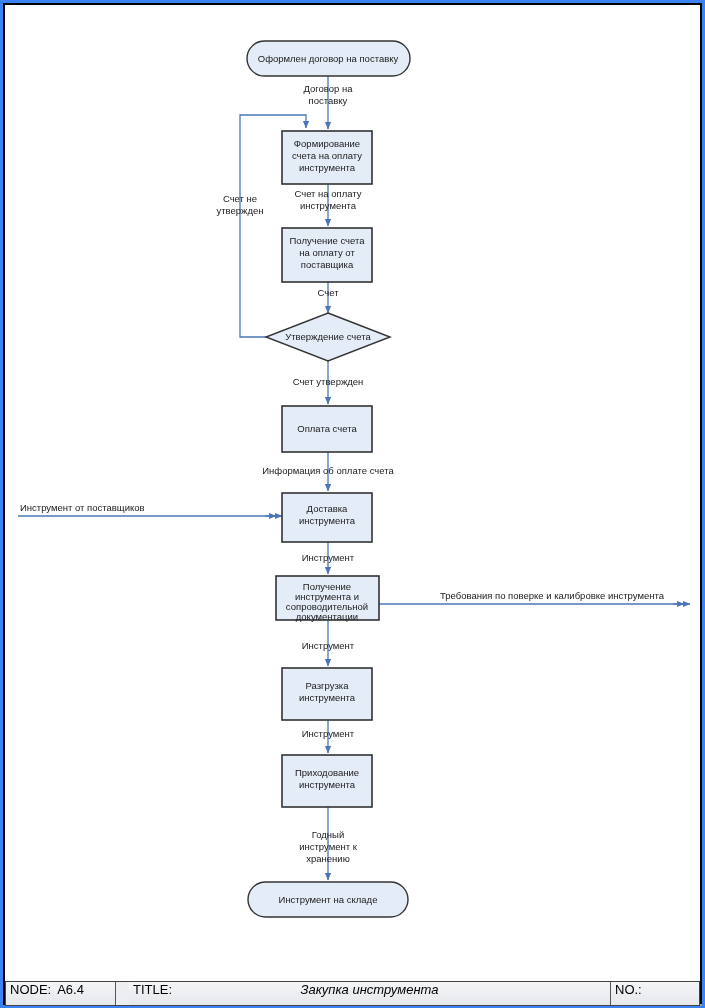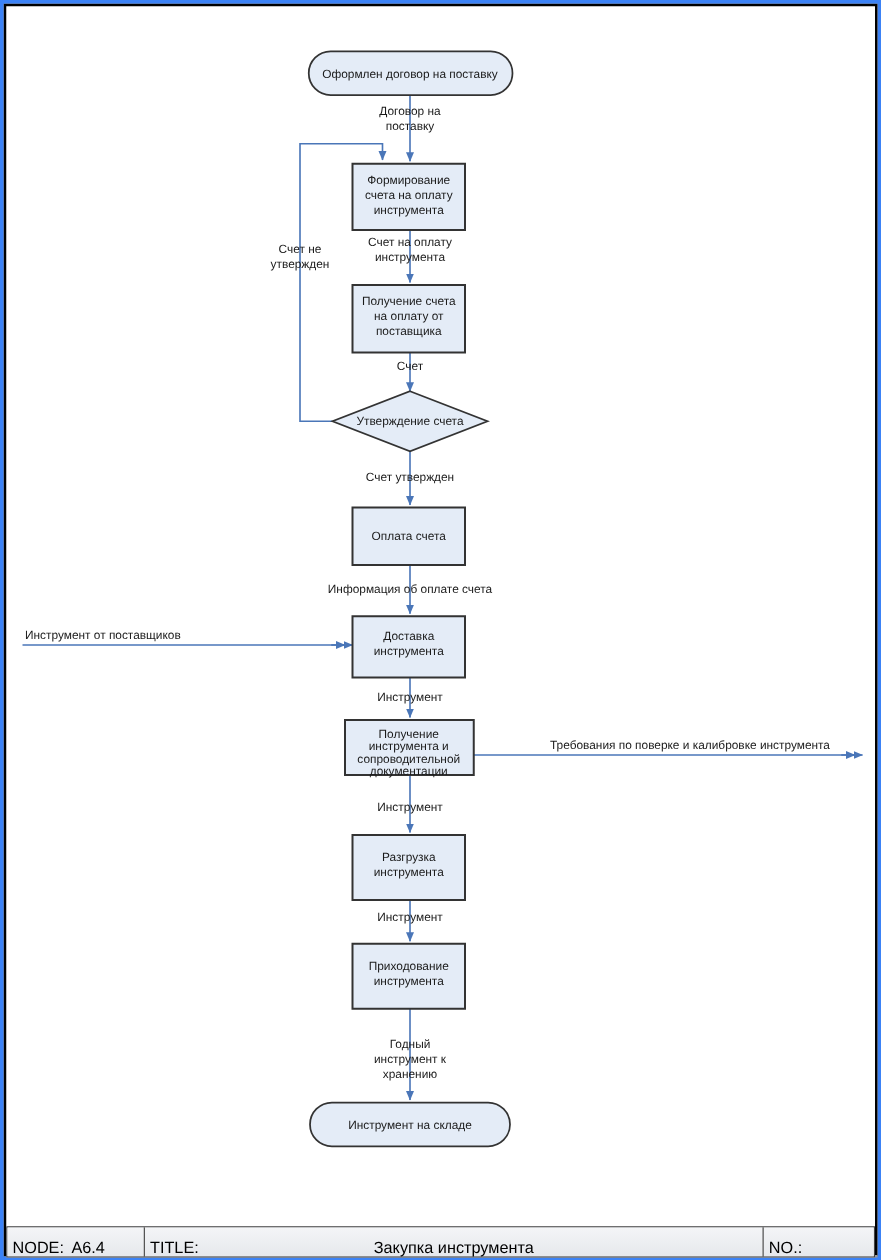--- a/index.html
+++ b/index.html
@@ -31,33 +31,33 @@
     width:695px;
     height:25px;
     display:flex;
     box-sizing:border-box;
     background:#eceef1;
     border:1px solid #444;
   }
   .footer-cell{
     box-sizing:border-box;
     display:flex;
-    align-items:flex-end;
+    align-items:flex-start;
     font-size:13px;
     color:#000;
     background:linear-gradient(#f4f5f7,#e6e8ec);
     border-right:1px solid #555;
     padding:0 4px;
     height:100%;
   }
   .footer-cell:last-child{border-right:none;}
   .fc-node{width:110px;}
-  .fc-title{flex:1;justify-content:flex-start;position:relative;}
+  .fc-title{flex:1;justify-content:flex-start;position:relative;margin-left:13px;}
   .fc-title .t-label{position:absolute;left:4px;}
-  .fc-title .t-value{width:100%;text-align:center;}
+  .fc-title .t-value{width:100%;text-align:center;font-style:italic;}
   .fc-no{width:88px;}
   .footer-shadow{
     position:absolute;
     left:7px; top:1004px;
     width:695px; height:2px;
     background:#9a9a9a;
   }
 </style>
 </head>
 <body>

